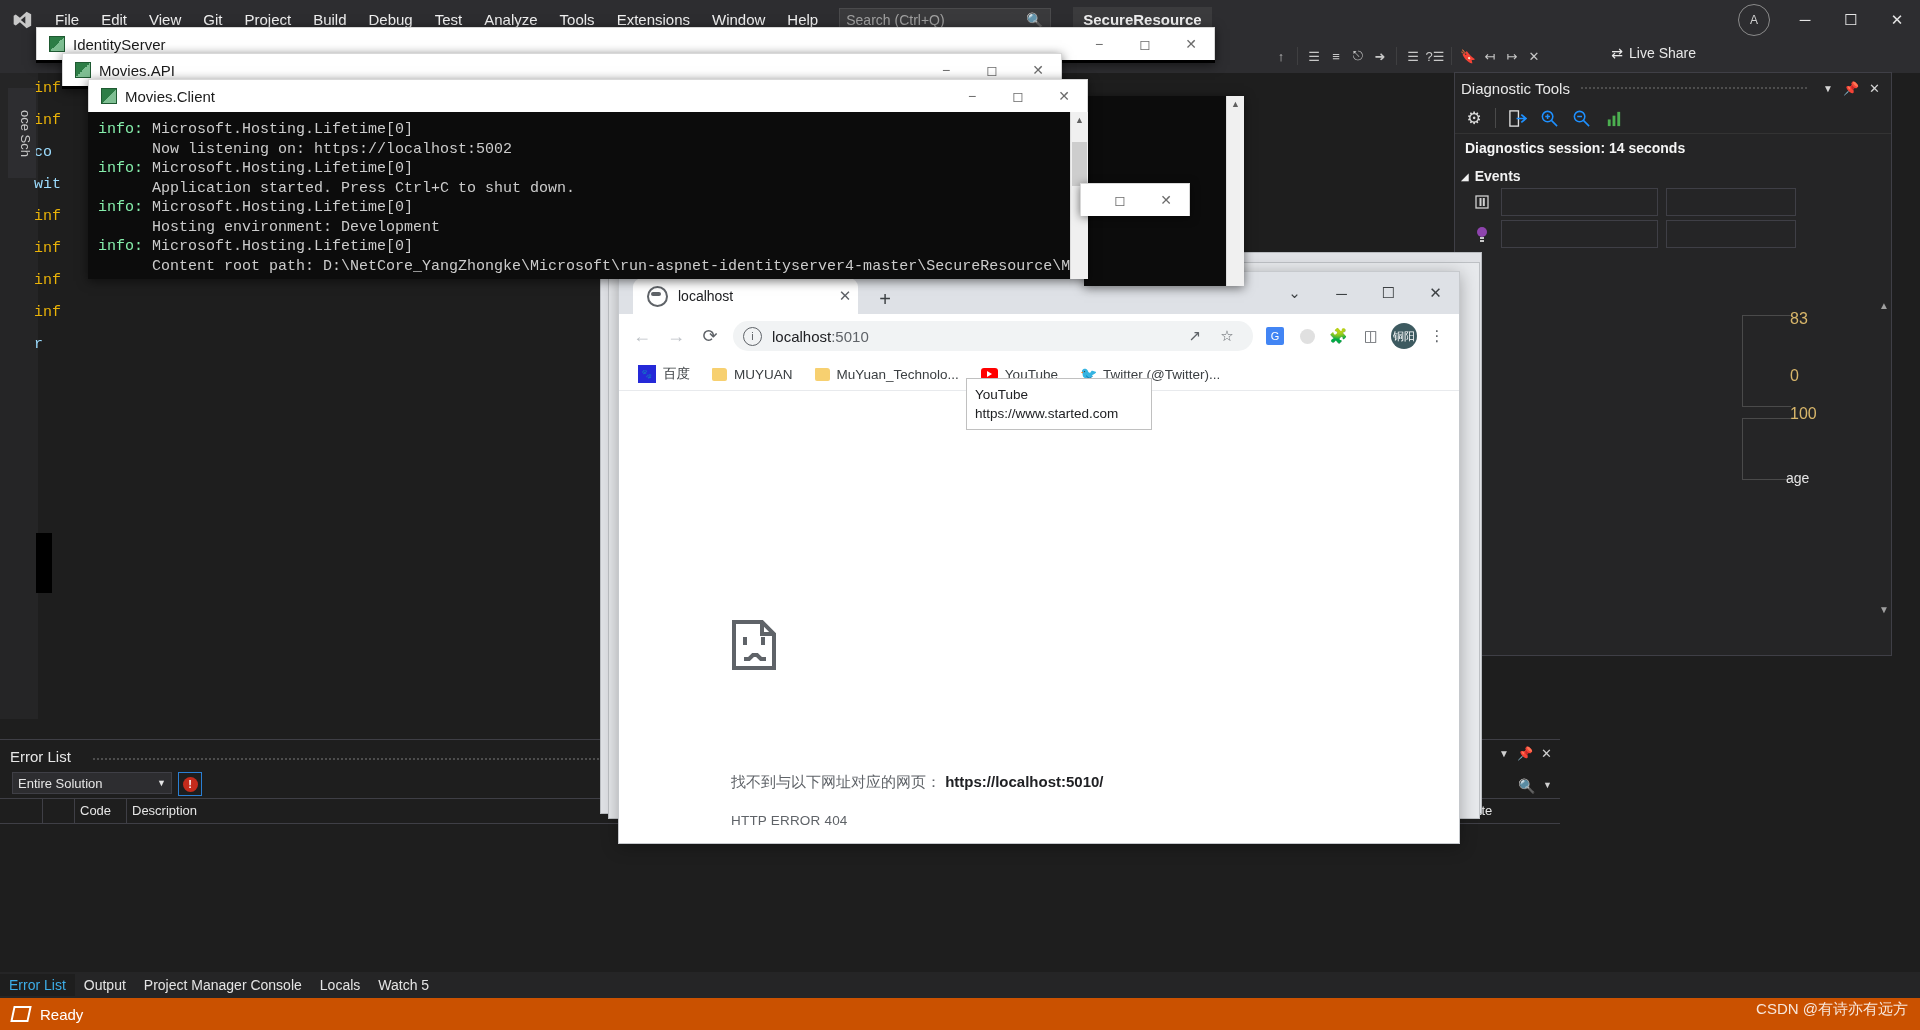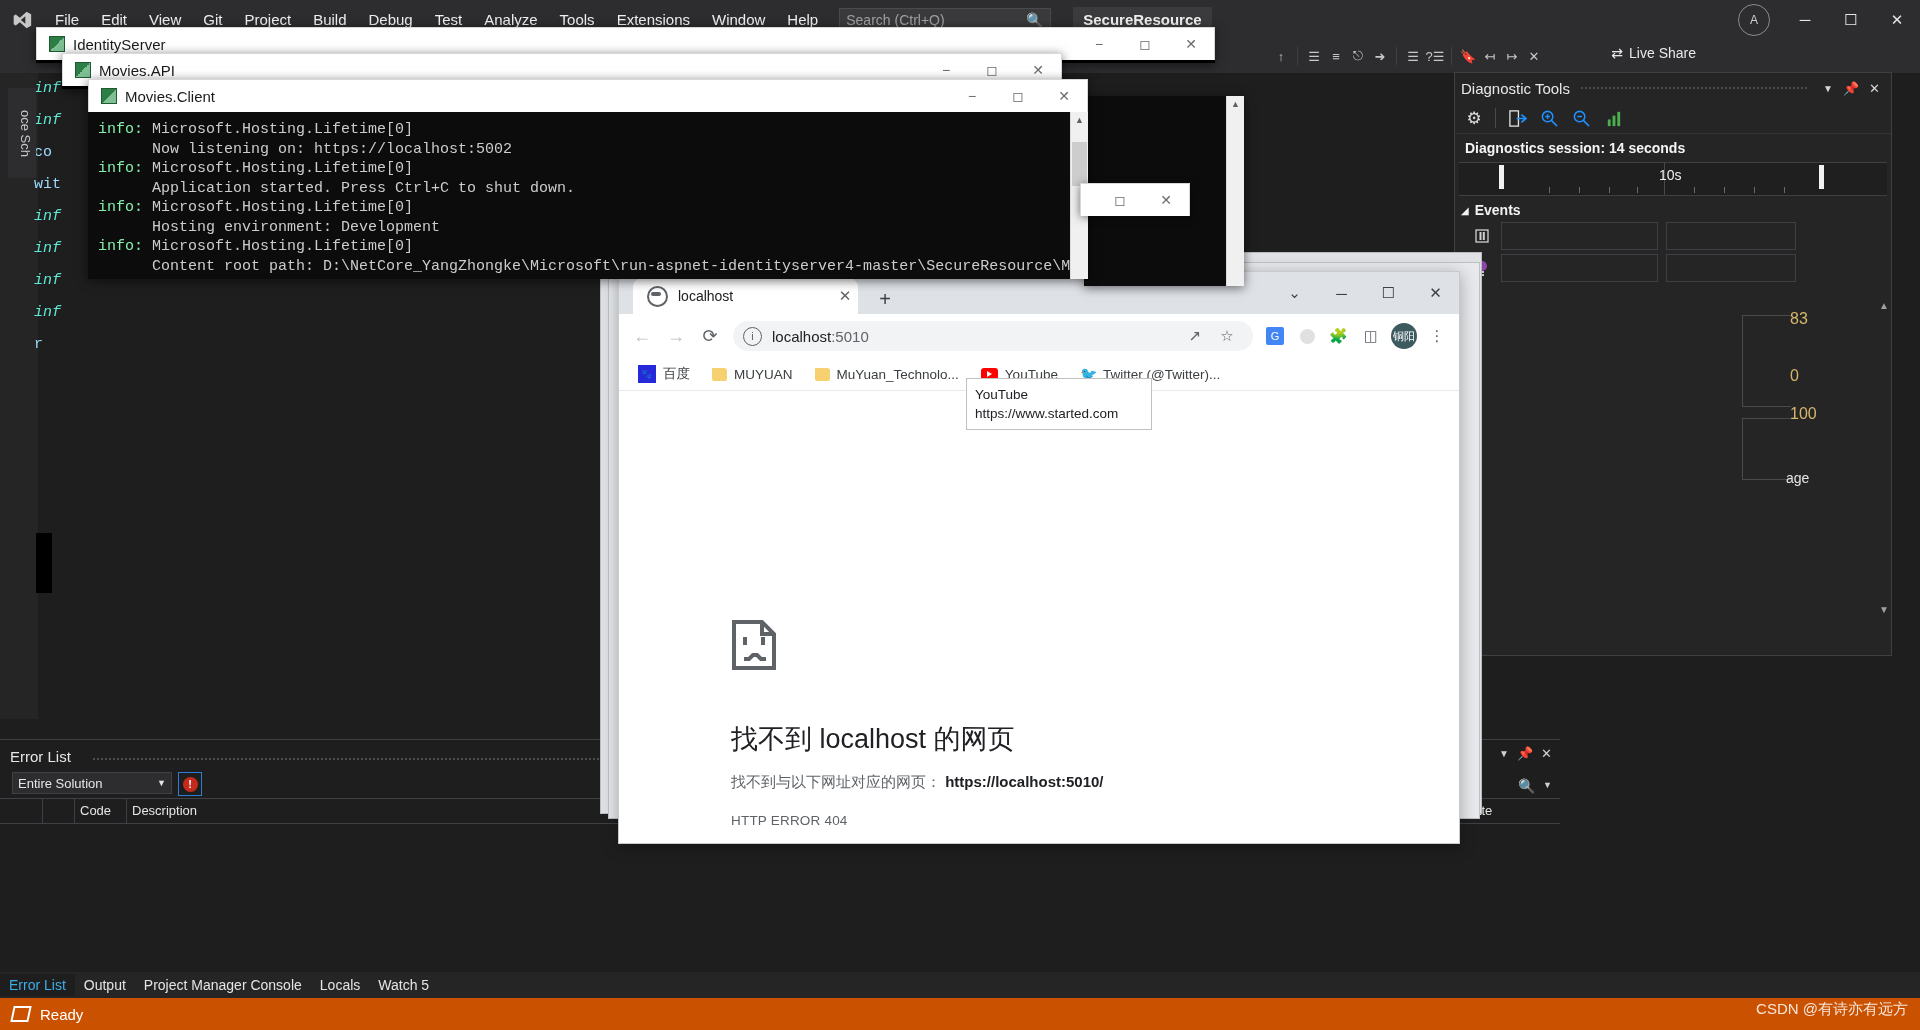--- a/index.html
+++ b/index.html
@@ -32,21 +32,21 @@
   .tb-sep{width:1px;height:18px;background:#3f3f41;margin:0 5px;}
   #live-share{position:absolute;right:56px;top:45px;color:#e8e8e8;font-size:14px;display:flex;align-items:center;gap:6px;}
 
   
   .vdock{position:absolute;background:#2d2d30;color:#c8c8c8;font-size:13px;writing-mode:vertical-rl;text-align:center;padding:8px 3px;}
 
   
   #vs-editor{position:absolute;left:0;top:73px;width:1920px;height:882px;background:#1e1e1e;}
   #editor-gutter{position:absolute;left:0;top:0;width:38px;height:646px;background:#252526;}
   #editor-text{position:absolute;left:34px;top:0px;width:560px;height:646px;color:#9cdcfe;font-family:"Liberation Mono","DejaVu Sans Mono",monospace;font-size:15px;line-height:32px;}
-  #editor-text .inf{color:#5eead4;font-style:italic;}
+  #editor-text .inf{color:#eab308;}
   #scroll-marker{position:absolute;left:36px;top:460px;width:16px;height:60px;background:#000;}
 
   #zoom-box{position:absolute;left:6px;top:713px;width:72px;height:22px;background:#2d2d30;border:1px solid #3f3f46;color:#e4e4e4;font-size:13px;display:flex;align-items:center;justify-content:space-between;padding:0 4px;box-sizing:border-box;}
 
   
   #errorlist{position:absolute;left:0;top:739px;width:1560px;height:216px;background:#1e1e1e;border-top:1px solid #3f3f46;}
   #el-title{position:absolute;left:10px;top:8px;color:#e6e6e6;font-size:15px;}
   #el-dots{position:absolute;left:92px;top:17px;width:1030px;height:4px;
     background-image:radial-gradient(#4d4d4d 40%,transparent 41%);background-size:4px 4px;}
   #el-scope{position:absolute;left:12px;top:32px;width:160px;height:22px;background:#2d2d30;border:1px solid #3f3f46;color:#e6e6e6;font-size:13px;display:flex;align-items:center;justify-content:space-between;padding:0 5px;box-sizing:border-box;}
@@ -323,34 +323,20 @@
     </span>
     <span class="di">
       <svg width="19" height="19" viewBox="0 0 20 20">
           <rect x="4" y="11" width="3" height="7" fill="#4caf50"></rect>
           <rect x="9" y="7" width="3" height="11" fill="#4caf50"></rect>
           <rect x="14" y="3" width="3" height="15" fill="#4caf50"></rect>
         </svg>
     </span>
   </div>
   <div id="diag-sess">Diagnostics session: 14 seconds</div>
-  <div id="diag-timeline">
-    <div class="mark" style="left:40px"></div>
-    <div class="mark" style="left:360px"></div>
-    <div class="vline" style="left:205px"></div>
-    <div class="lbl">10s</div>
-    <div class="tick" style="left:90px"></div>
-    <div class="tick" style="left:120px"></div>
-    <div class="tick" style="left:150px"></div>
-    <div class="tick" style="left:178px"></div>
-    <div class="tick" style="left:235px"></div>
-    <div class="tick" style="left:265px"></div>
-    <div class="tick" style="left:295px"></div>
-    <div class="tick" style="left:325px"></div>
-  </div>
   <div id="diag-events">
     <div class="hdr">
       <span style="font-size:10px">◢</span>
       <span>Events</span>
     </div>
     <div class="evrow">
       <span class="ei">
         <svg width="16" height="16" viewBox="0 0 16 16">
             <rect x="2" y="2" width="12" height="12" fill="none" stroke="#d0d0d0" stroke-width="1.3"></rect>
             <rect x="5.5" y="4" width="2" height="8" fill="#d0d0d0"></rect>
@@ -521,20 +507,19 @@
   <div id="ch-content">
     <div id="err-icon">
       <svg width="46" height="52" viewBox="0 0 46 52">
         <path d="M3 3h28l12 12v34H3z" fill="none" stroke="#5f6368" stroke-width="4"></path>
         <path d="M31 3v12h12" fill="none" stroke="#5f6368" stroke-width="4"></path>
         <rect x="12" y="18" width="4" height="8" fill="#5f6368"></rect>
         <rect x="30" y="18" width="4" height="8" fill="#5f6368"></rect>
         <path d="M13 40h5l4-4h4l4 4h5" fill="none" stroke="#5f6368" stroke-width="4"></path>
       </svg>
     </div>
-    <div id="err-h1">找不到 localhost 的网页</div>
     <div id="err-sub"><span>找不到与以下网址对应的网页：</span> <b>https://localhost:5010/</b></div>
     <div id="err-code">HTTP ERROR 404</div>
 
   </div>
 </div>
 
 <div id="watermark">CSDN @有诗亦有远方</div>
 
 </body></html>

